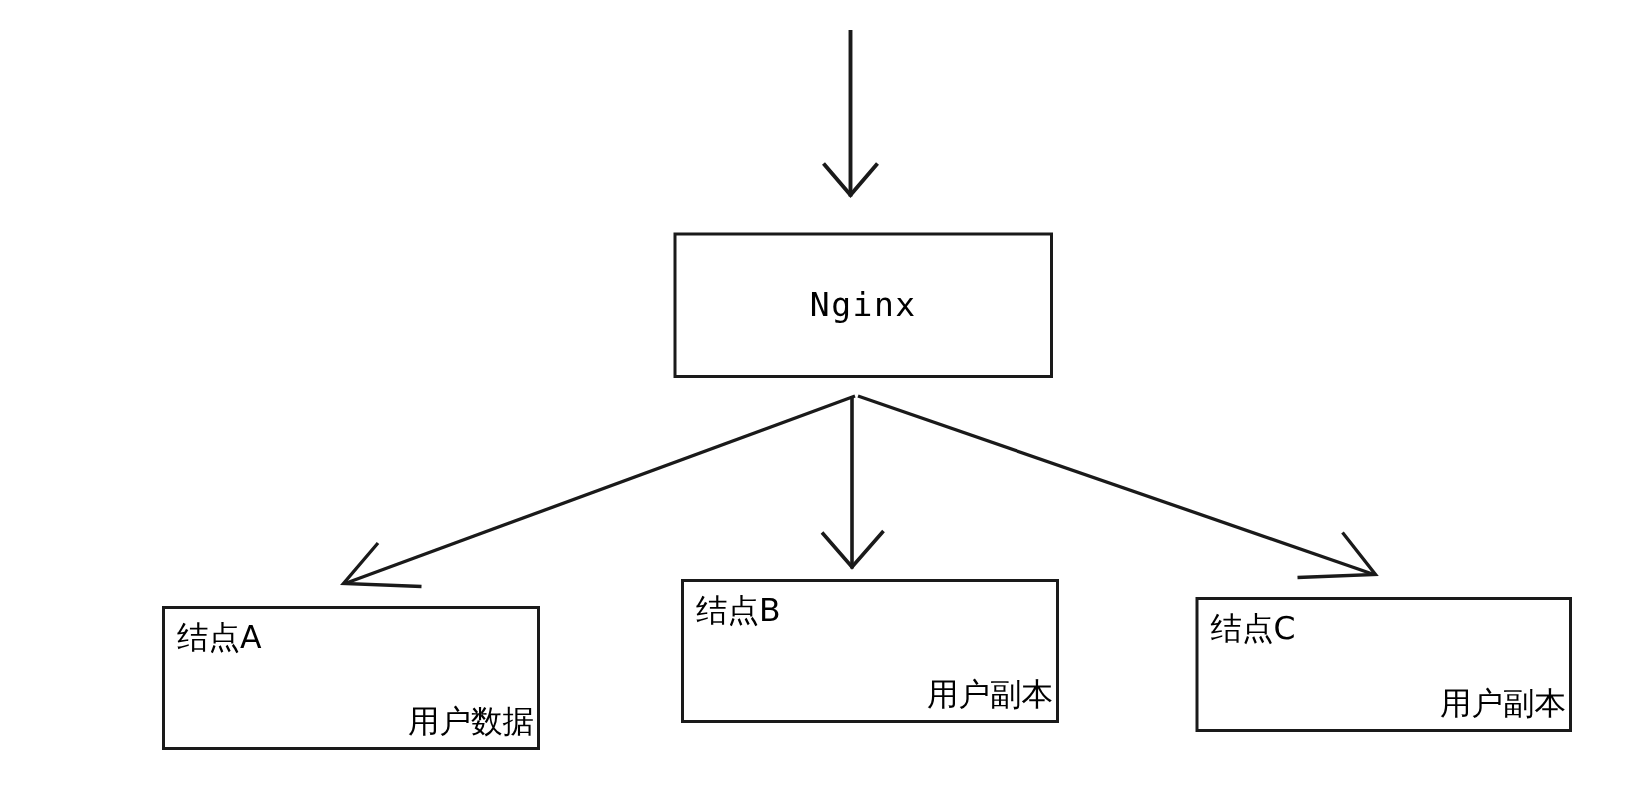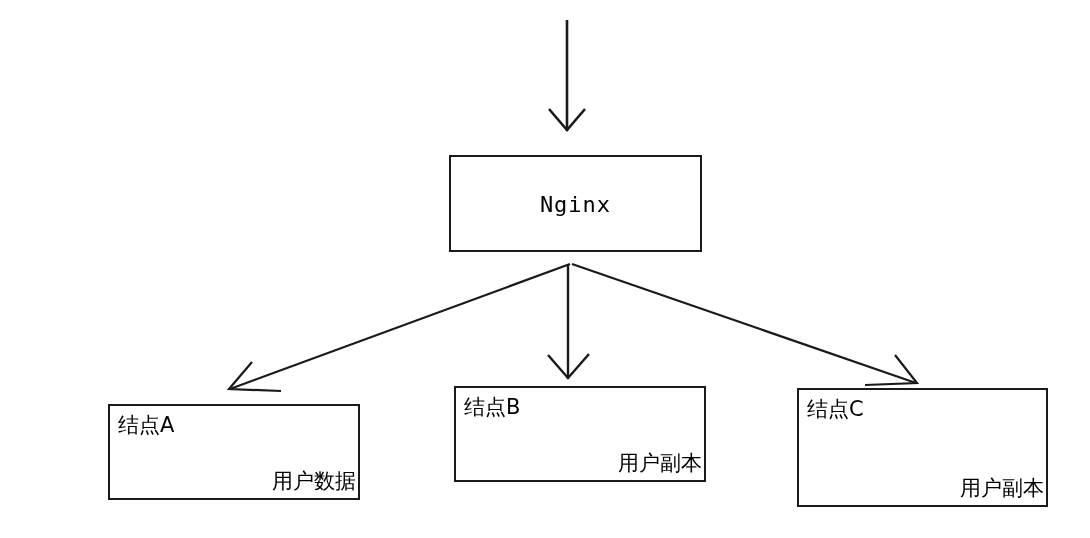--- a/index.html
+++ b/index.html
@@ -97,18 +97,18 @@
 
   <div class="node-box" style="left:449px; top:155px; width:253px; height:97px;">
     <div class="center-box-label">Nginx</div>
   </div>
 
   <div class="node-box" style="left:454px; top:386px; width:252px; height:96px;">
     <div class="node-primary">结点B</div>
     <div class="node-secondary">用户副本</div>
   </div>
 
-  <div class="node-box" style="left:797px; top:388px; width:251px; height:119px;">
+  <div class="node-box" style="left:797px; top:398px; width:251px; height:90px;">
     <div class="node-primary">结点C</div>
     <div class="node-secondary">用户副本</div>
   </div>
 
 </div>
 
 </body></html>

